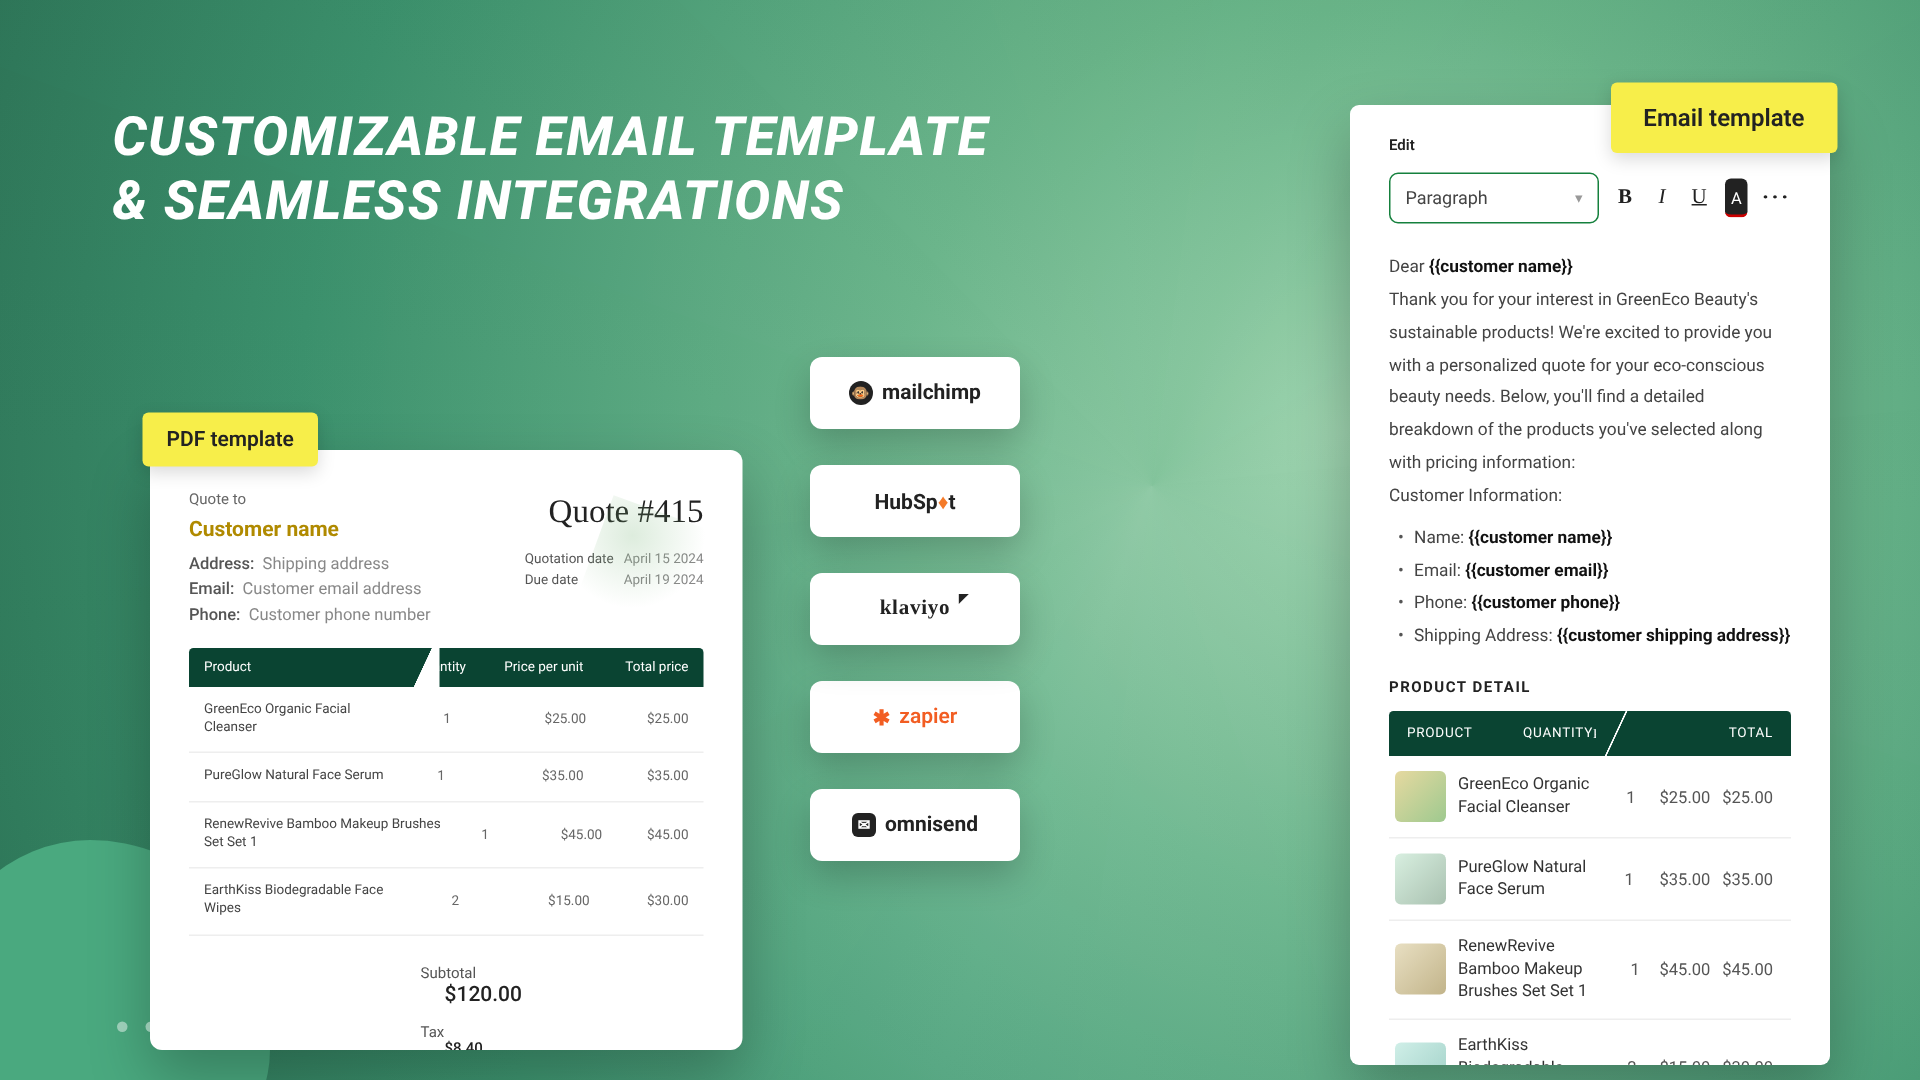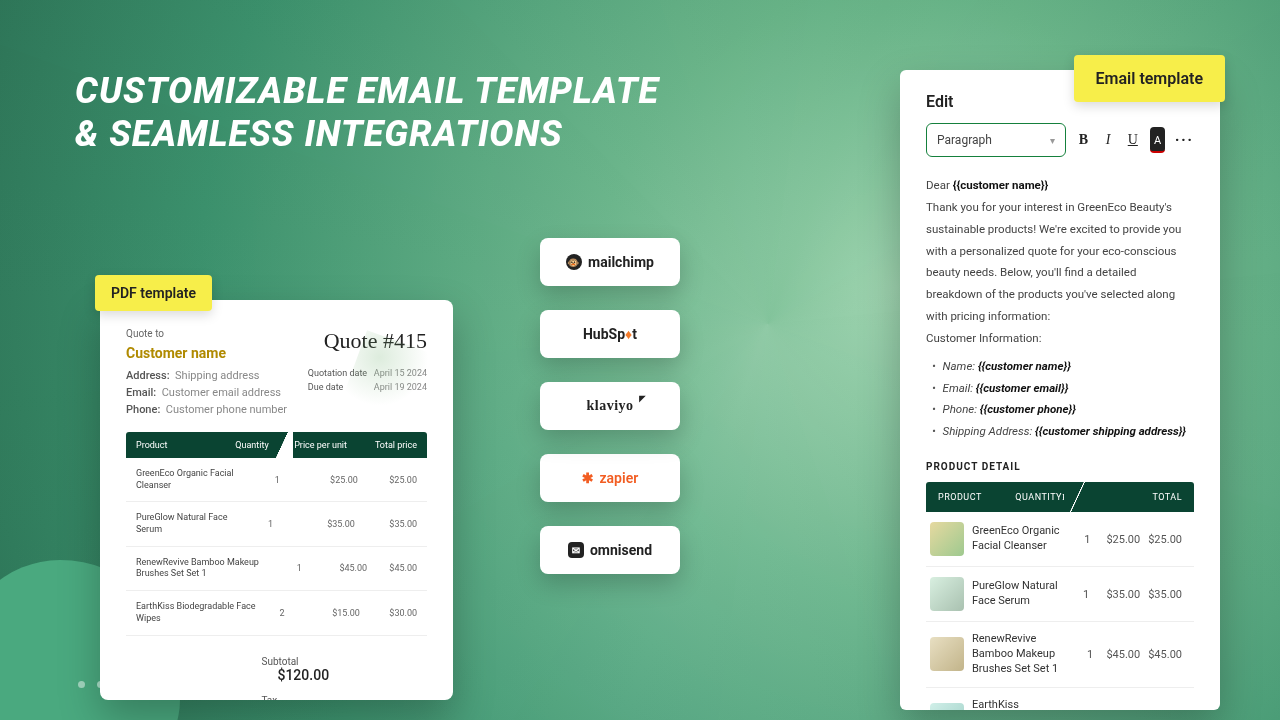--- a/index.html
+++ b/index.html
@@ -35,21 +35,21 @@
     font-size: 17px;
     line-height: 1.55;
     font-weight: 400;
     color: #e8f5ec;
   }
 
   
   .pdf-wrap {
     position: absolute;
     left: 100px; top: 300px;
-    width: 353px;
+    width: 395px;
   }
   .tag {
     background: #f7ee4a;
     color: #222;
     font-weight: 600;
     font-size: 14px;
     padding: 10px 16px;
     border-radius: 4px;
     display: inline-block;
     box-shadow: 0 4px 12px rgba(0,0,0,0.15);
@@ -178,39 +178,39 @@
     background:#fff;
     border-radius:6px;
     box-shadow: 0 18px 40px rgba(0,0,0,0.25);
     color:#222;
     padding: 22px 26px 10px;
     height: 640px;
     overflow:hidden;
     font-size:12px;
     position:relative;
   }
-  .email-card h4 { font-size:16px; font-weight:600; margin-bottom:12px;}
+  .email-card h4 { font-size:10px; font-weight:600; margin-bottom:12px;}
   .toolbar { display:flex; align-items:center; gap:10px; margin-bottom:18px;}
   .para-select {
     flex:0 0 140px;
     border:1px solid #15803d; border-radius:6px;
     height:34px; display:flex; align-items:center; justify-content:space-between;
     padding:0 10px; font-size:12px; color:#444; background:#fff;
   }
   .para-select .chev { color:#999; font-size:10px;}
   .tbtn { width:26px; height:26px; display:flex; align-items:center; justify-content:center; border-radius:4px; font-family:Georgia,serif; font-size:14px; cursor:pointer;}
   .tbtn.u { text-decoration:underline;}
   .tbtn.i { font-style:italic;}
   .tbtn.b { font-weight:800;}
   .tbtn.color { background:#222; color:#fff; font-size:11px; font-family:inherit; border-bottom:2px solid #c00; line-height:1; padding-top:2px;}
   .tbtn.more { letter-spacing:2px; font-family:inherit; font-weight:800;}
 
   .body-text { font-size:11.5px; color:#444; line-height:1.9; }
   .body-text b, .body-text strong { color:#111; font-weight:700;}
-  .bullets { list-style:none; margin:6px 0 0 6px;font-style:italic;}
+  .bullets { list-style:none; margin:6px 0 0 6px;}
   .bullets li::before { content:"• "; color:#555; margin-right:4px;}
   .bullets li { line-height:1.9;}
 
   .pd-title { font-size:10px; letter-spacing:1px; font-weight:700; color:#222; margin:18px 0 10px;}
 
   .etable-head {
     display:flex;
     background:#0a4432;
     color:#fff;
     font-size:9px;

